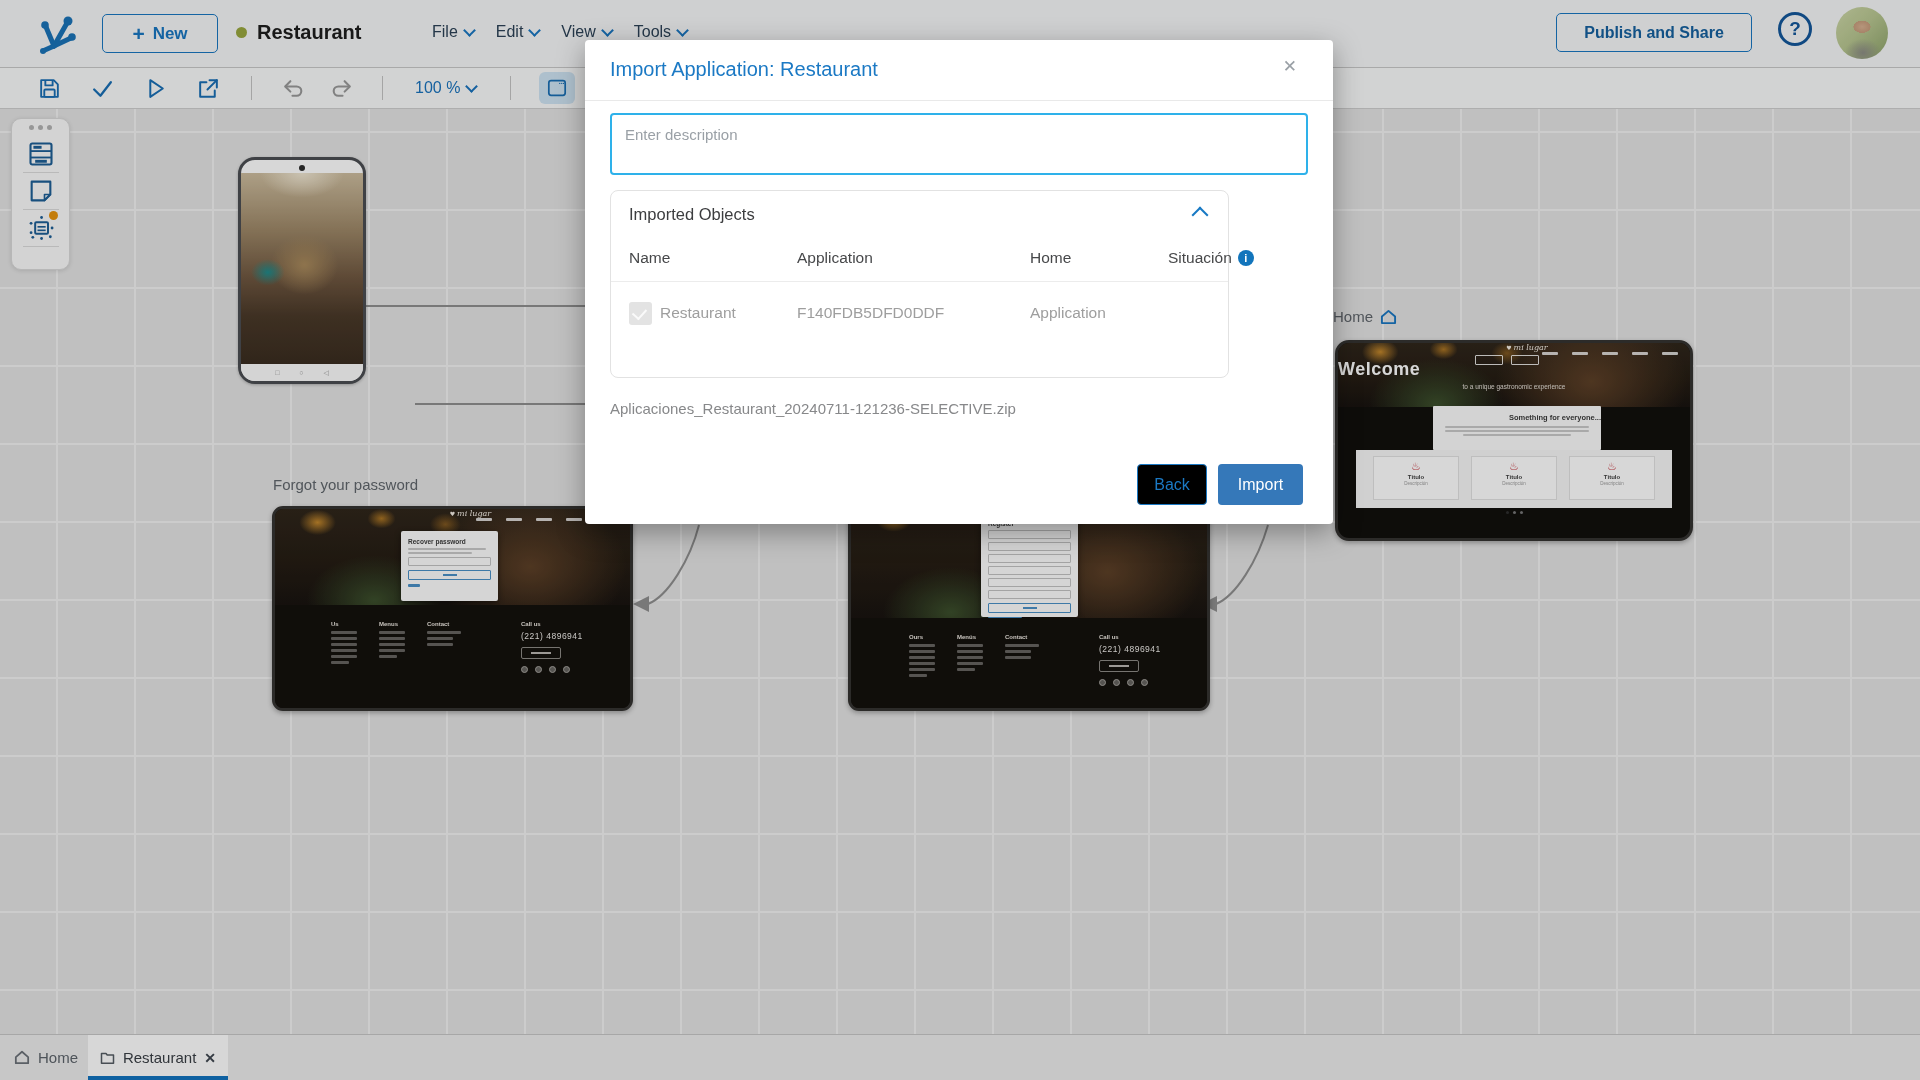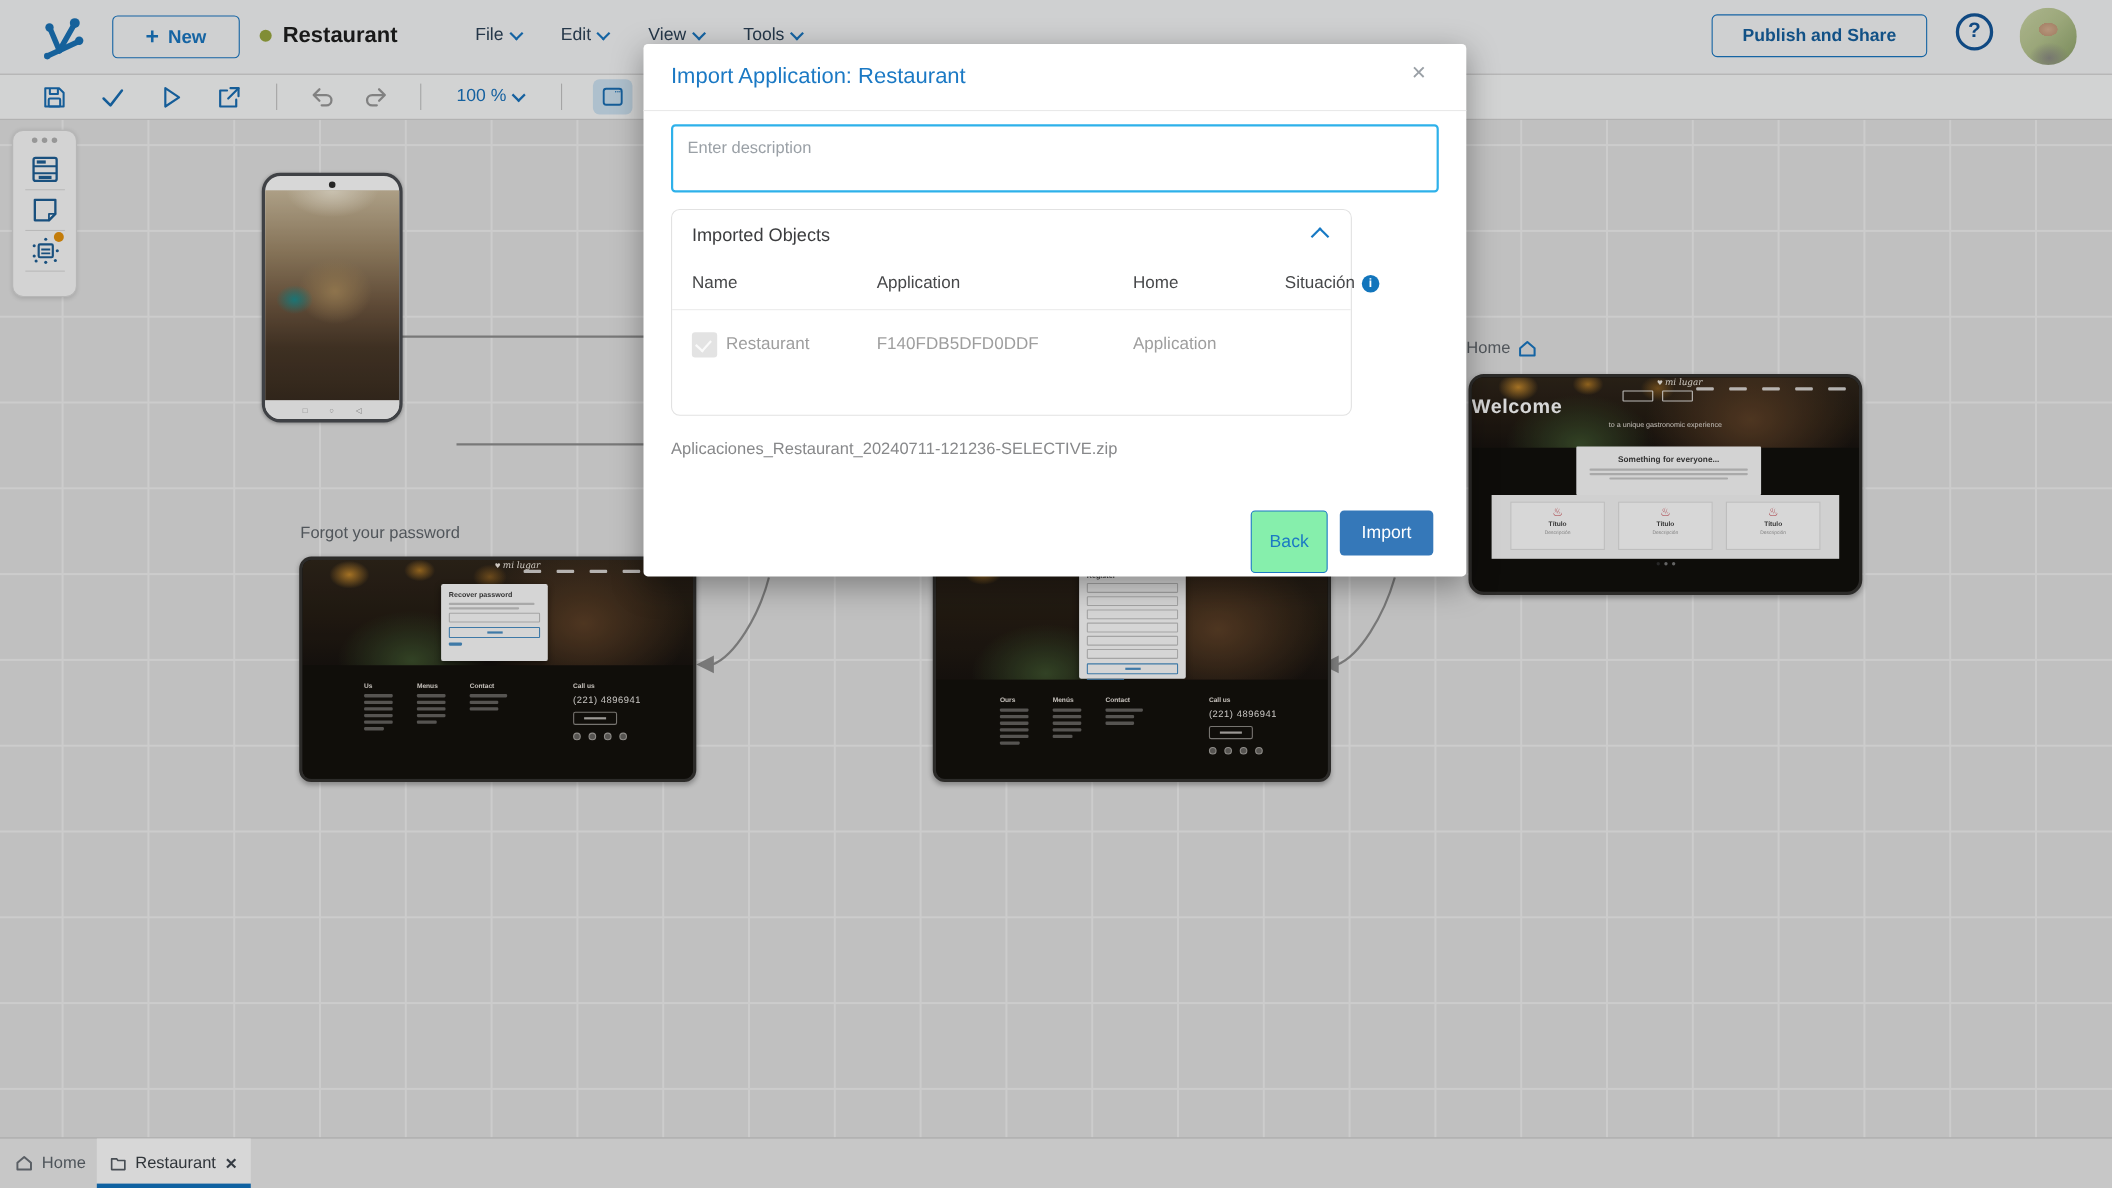--- a/index.html
+++ b/index.html
@@ -52,21 +52,21 @@
   .fcol .fh{font-size:6px;font-weight:bold;color:#e9e4dd;margin-bottom:4px;white-space:nowrap;}
   .fcol i{display:block;width:26px;height:3px;background:rgba(255,255,255,.35);border-radius:1px;margin-bottom:3px;}
   .fphone{font-size:8.5px;color:#eceae6;letter-spacing:.5px;white-space:nowrap;}
   .fbtn{margin-top:6px;width:38px;height:10px;border:1px solid #8d8a85;border-radius:2px;position:relative;}
   .fbtn::after{content:"";position:absolute;left:50%;top:50%;width:20px;height:2px;margin:-1px 0 0 -10px;background:#b9b6b1;}
   .socials{margin-top:7px;display:flex;gap:7px;}
   .socials i{width:5px;height:5px;border:1px solid #a8a5a0;border-radius:50%;display:block;}
   
   .welcome{position:absolute;left:0;right:0;top:16px;color:#fff;font-size:18px;font-weight:700;letter-spacing:.5px;}
   .welcome-sub{position:absolute;left:0;right:0;top:40px;text-align:center;color:#e3ddd5;font-size:6.5px;}
-  .white-box{position:absolute;left:95px;top:63px;width:168px;height:44px;background:#fbfbfb;border-radius:1px;text-align:center;padding-top:7px;box-sizing:border-box;}
+  .white-box{position:absolute;left:95px;top:63px;width:168px;height:44px;background:#fbfbfb;border-radius:1px;text-align:right;padding-top:7px;box-sizing:border-box;}
   .white-box .wt{font-size:7.5px;font-weight:bold;color:#3a3a3a;margin-bottom:4px;}
   .white-box i{display:block;height:2px;background:#c9c9c9;border-radius:1px;margin:2px 12px 0 12px;}
   .cards-strip{position:absolute;left:18px;top:107px;width:316px;height:58px;background:#f7f7f7;display:flex;justify-content:center;gap:12px;padding-top:6px;box-sizing:border-box;}
   .hcard{width:86px;height:44px;background:#fff;border:1px solid #e2e2e2;text-align:center;padding-top:3px;box-sizing:border-box;}
   .hcard .glyph{color:#c8474f;font-size:11px;line-height:12px;}
   .hcard .ct{font-size:6px;font-weight:bold;color:#3f3f3f;margin-top:2px;}
   .hcard .cs{font-size:4.5px;color:#9a9a9a;margin-top:1px;}
   .hdots{position:absolute;left:0;right:0;top:168px;display:flex;justify-content:center;gap:4px;}
   .hdots i{width:3px;height:3px;border-radius:50%;background:#777;}
   .hdots i:first-child{background:#2f2f2f;}
@@ -78,21 +78,21 @@
   .tool-sep{width:36px;height:1px;background:#dcdcdc;}
   .badge{position:absolute;right:3px;top:1px;width:9px;height:9px;border-radius:50%;background:#e8930c;}
   
   .topbar{position:absolute;left:0;top:0;right:0;height:67px;background:#f6f7f8;border-bottom:1px solid #c9c9c9;}
   .logo{position:absolute;left:34px;top:10px;}
   .btn-new{position:absolute;left:102px;top:14px;width:116px;height:39px;border:1.5px solid #1a77c2;border-radius:5px;background:transparent;color:#1a77c2;font-size:17px;font-weight:bold;display:flex;align-items:center;justify-content:center;gap:8px;cursor:pointer;font-family:inherit;}
   .btn-new .plus{font-size:21px;font-weight:bold;line-height:18px;}
   .proj{position:absolute;left:236px;top:21px;display:flex;align-items:center;gap:10px;}
   .proj-dot{width:11px;height:11px;border-radius:50%;background:#9aa83f;}
   .proj-name{font-size:20px;font-weight:bold;color:#1e1e1e;}
-  .menus{position:absolute;left:432px;top:23px;display:flex;gap:36px;}
+  .menus{position:absolute;left:432px;top:23px;display:flex;gap:22px;}
   .menu-item{font-size:16px;color:#2c4257;display:flex;align-items:center;cursor:pointer;}
   .caret{width:7px;height:7px;border-right:2px solid #1a77c2;border-bottom:2px solid #1a77c2;transform:rotate(45deg);display:inline-block;margin-left:7px;margin-bottom:3px;}
   .btn-publish{position:absolute;left:1556px;top:13px;width:196px;height:39px;border:1.5px solid #1a77c2;border-radius:5px;background:transparent;color:#16619f;font-size:16px;font-weight:bold;cursor:pointer;font-family:inherit;}
   .help{position:absolute;left:1778px;top:12px;width:34px;height:34px;border:3px solid #14579b;border-radius:50%;color:#14579b;font-size:19px;font-weight:bold;display:flex;align-items:center;justify-content:center;cursor:pointer;box-sizing:border-box;}
   .avatar{position:absolute;left:1836px;top:7px;width:52px;height:52px;border-radius:50%;cursor:pointer;
     background:radial-gradient(14px 10px at 50% 38%,#d8b293 0%,#c79d7d 60%,rgba(0,0,0,0) 62%),
                radial-gradient(26px 20px at 52% 88%,#8d8d85 0%,rgba(141,141,133,0) 70%),
                linear-gradient(135deg,#cdd8a8 0%,#b9c792 45%,#8da36a 100%);}
   
   .toolbar{position:absolute;left:0;top:68px;right:0;height:40px;background:#fafbfb;border-bottom:1px solid #cfcfcf;display:flex;align-items:center;}
@@ -123,21 +123,21 @@
   .m-head{top:58px;height:32px;font-size:15.5px;color:#47484a;border-bottom:1px solid #ececec;align-items:start;}
   .m-head > div{display:flex;align-items:center;gap:6px;}
   .m-row{top:91px;height:62px;font-size:15.5px;color:#9e9e9e;}
   .name-cell{display:flex;align-items:center;gap:8px;}
   .chk{width:23px;height:23px;background:#e3e3e3;border-radius:3px;position:relative;flex:0 0 auto;cursor:pointer;}
   .chk::after{content:"";position:absolute;left:6px;top:4px;width:7px;height:11px;border-right:2.5px solid #fafafa;border-bottom:2.5px solid #fafafa;transform:rotate(42deg);}
   .info-i{width:16px;height:16px;border-radius:50%;background:#1275bc;color:#fff;font-size:11px;font-weight:bold;display:inline-flex;align-items:center;justify-content:center;cursor:pointer;font-style:normal;}
   .sit-dot{width:13px;height:13px;border-radius:50%;background:#9cc32f;}
   .m-file{position:absolute;left:25px;top:360px;font-size:15px;color:#87888a;}
   .m-actions{position:absolute;right:30px;top:424px;display:flex;gap:11px;}
-  .btn-back{width:70px;height:57px;background:#86efac;border:1.5px solid #1b79c4;border-radius:4px;color:#1b79c4;font-size:16px;cursor:pointer;font-family:inherit;}
+  .btn-back{width:70px;height:41px;background:#000000;border:1.5px solid #1b79c4;border-radius:4px;color:#1b79c4;font-size:16px;cursor:pointer;font-family:inherit;}
   .btn-import{width:85px;height:41px;background:#3578b9;border:none;border-radius:4px;color:#fff;font-size:16px;cursor:pointer;font-family:inherit;}
 </style>
 </head>
 <body>
 
 <div class="stage">
 
   <div class="canvas">
     <svg class="connectors" width="1920" height="968" viewBox="0 67 1920 968">
       <path d="M363 306 H588" stroke="#8f8f8f" stroke-width="2" fill="none"></path>

